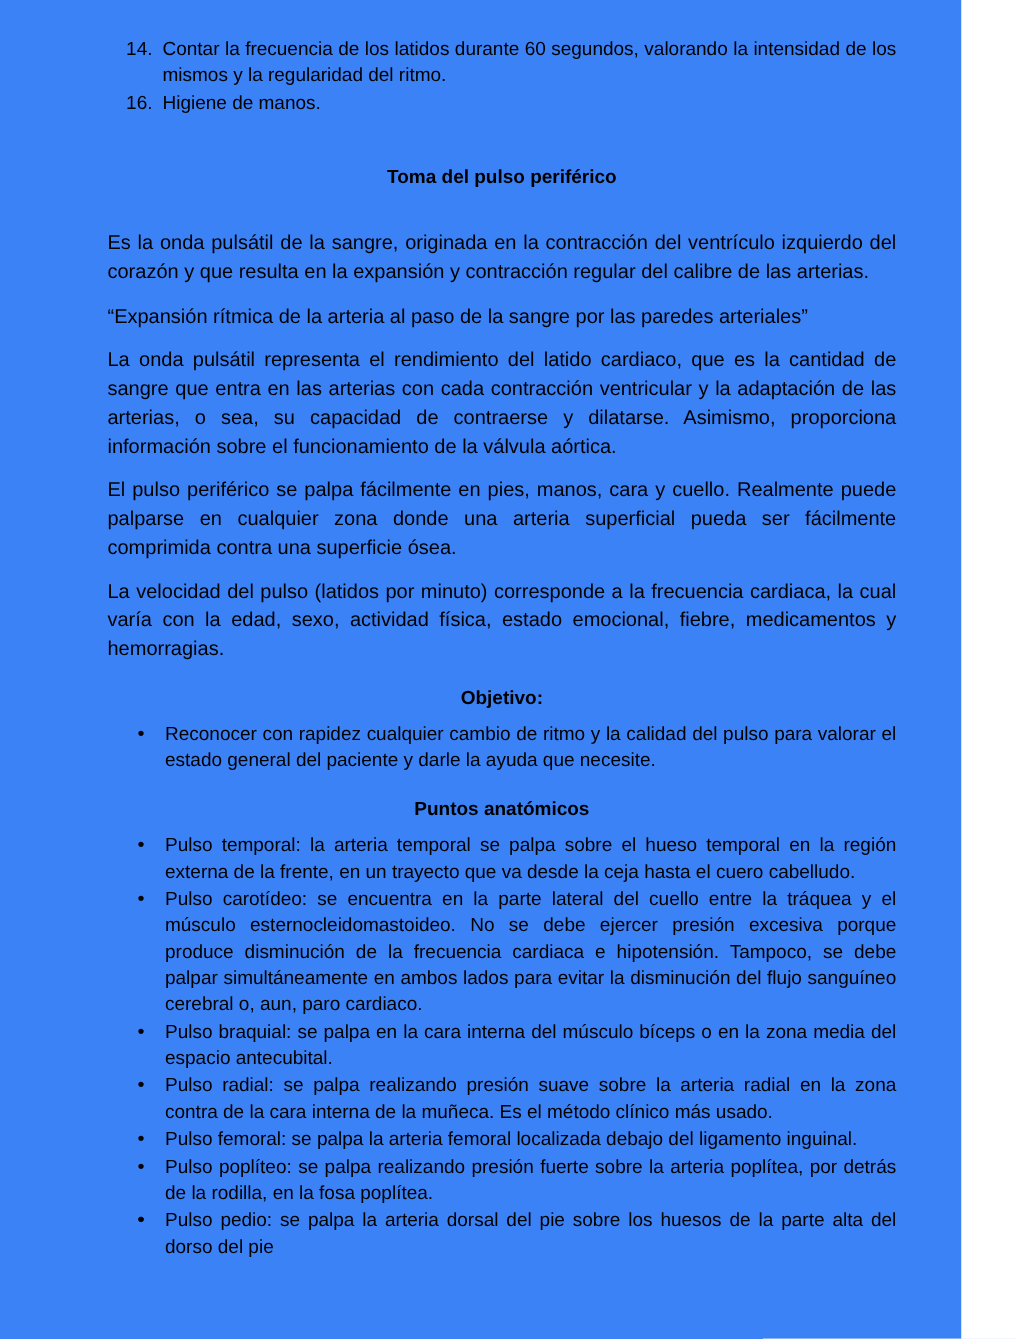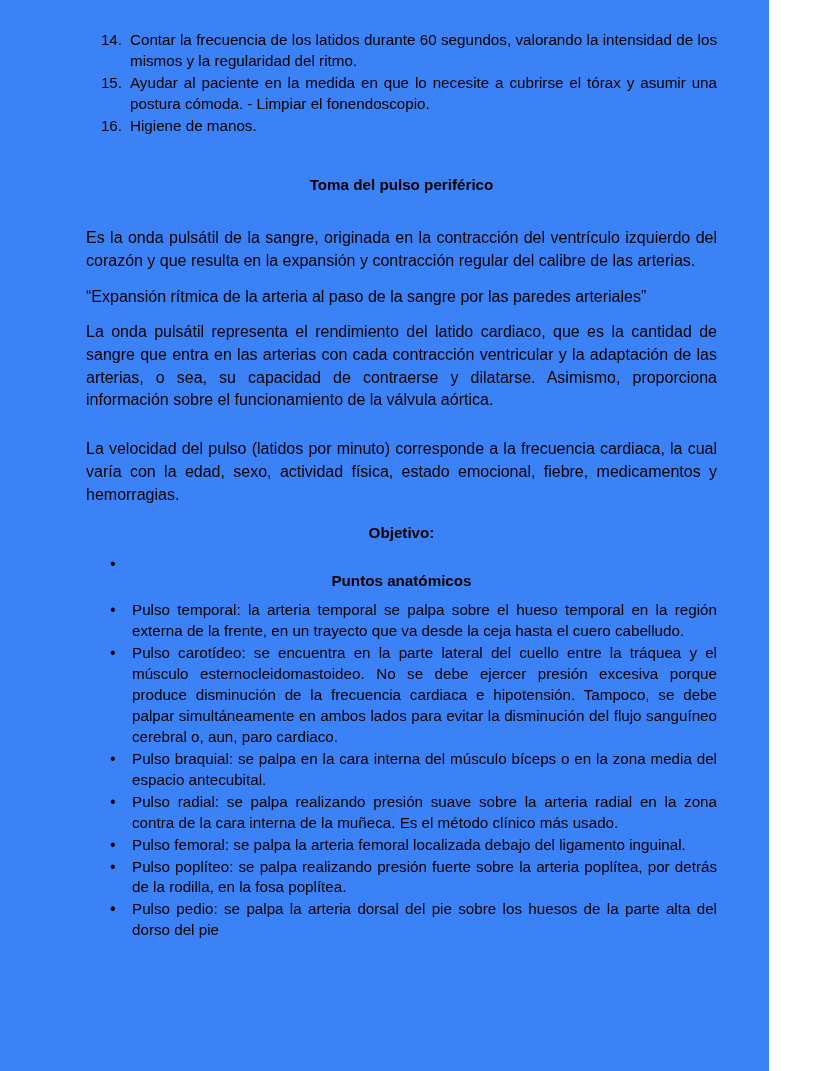--- a/index.html
+++ b/index.html
@@ -90,24 +90,20 @@
 <body>
 
 <div class="page">
 
   <ol class="num-list">
     <li>
       <span class="marker">14.</span>
       <span>Contar la frecuencia de los latidos durante 60 segundos, valorando la intensidad de los mismos y la regularidad del ritmo.</span>
     </li>
     <li>
-      <span class="marker">15.</span>
-      <span>Ayudar al paciente en la medida en que lo necesite a cubrirse el tórax y asumir una postura cómoda. - Limpiar el fonendoscopio.</span>
-    </li>
-    <li>
       <span class="marker">16.</span>
       <span>Higiene de manos.</span>
     </li>
   </ol>
 
   <div class="spacer-lg"></div>
 
   <h2 class="sec-head">Toma del pulso periférico</h2>
 
   <div class="spacer-md"></div>
@@ -120,34 +116,36 @@
   <div class="spacer-sm"></div>
 
   <p class="para">“Expansión rítmica de la arteria al paso de la sangre por las paredes arteriales”</p>
 
   <div class="spacer-sm"></div>
 
   <p class="para"> La onda pulsátil representa el rendimiento del latido cardiaco, que es la cantidad de sangre que entra en las arterias con cada contracción ventricular y la adaptación de las arterias, o sea, su capacidad de contraerse y dilatarse. Asimismo, proporciona información sobre el funcionamiento de la válvula aórtica.</p>
 
   <div class="spacer-sm"></div>
 
+  <p class="para"> El pulso periférico se palpa fácilmente en pies, manos, cara y cuello. Realmente puede palparse en cualquier zona donde una arteria superficial pueda ser fácilmente comprimida contra una superficie ósea.</p>
 
   <div class="spacer-sm"></div>
 
   <p class="para">La velocidad del pulso (latidos por minuto) corresponde a la frecuencia cardiaca, la cual varía con la edad, sexo, actividad física, estado emocional, fiebre, medicamentos y hemorragias.</p>
 
   <div class="spacer-md"></div>
 
   <h2 class="sec-head">Objetivo:</h2>
 
   <div class="spacer-xs"></div>
 
   <ul class="bullets">
     <li>
       <span class="dot">•</span>
+      <span>Reconocer con rapidez cualquier cambio de ritmo  y la calidad del pulso para valorar el estado general del paciente y darle la ayuda que necesite.</span>
     </li>
   </ul>
 
   <div class="spacer-md"></div>
 
   <h2 class="sec-head">Puntos anatómicos</h2>
 
   <div class="spacer-xs"></div>
 
   <ul class="bullets">

